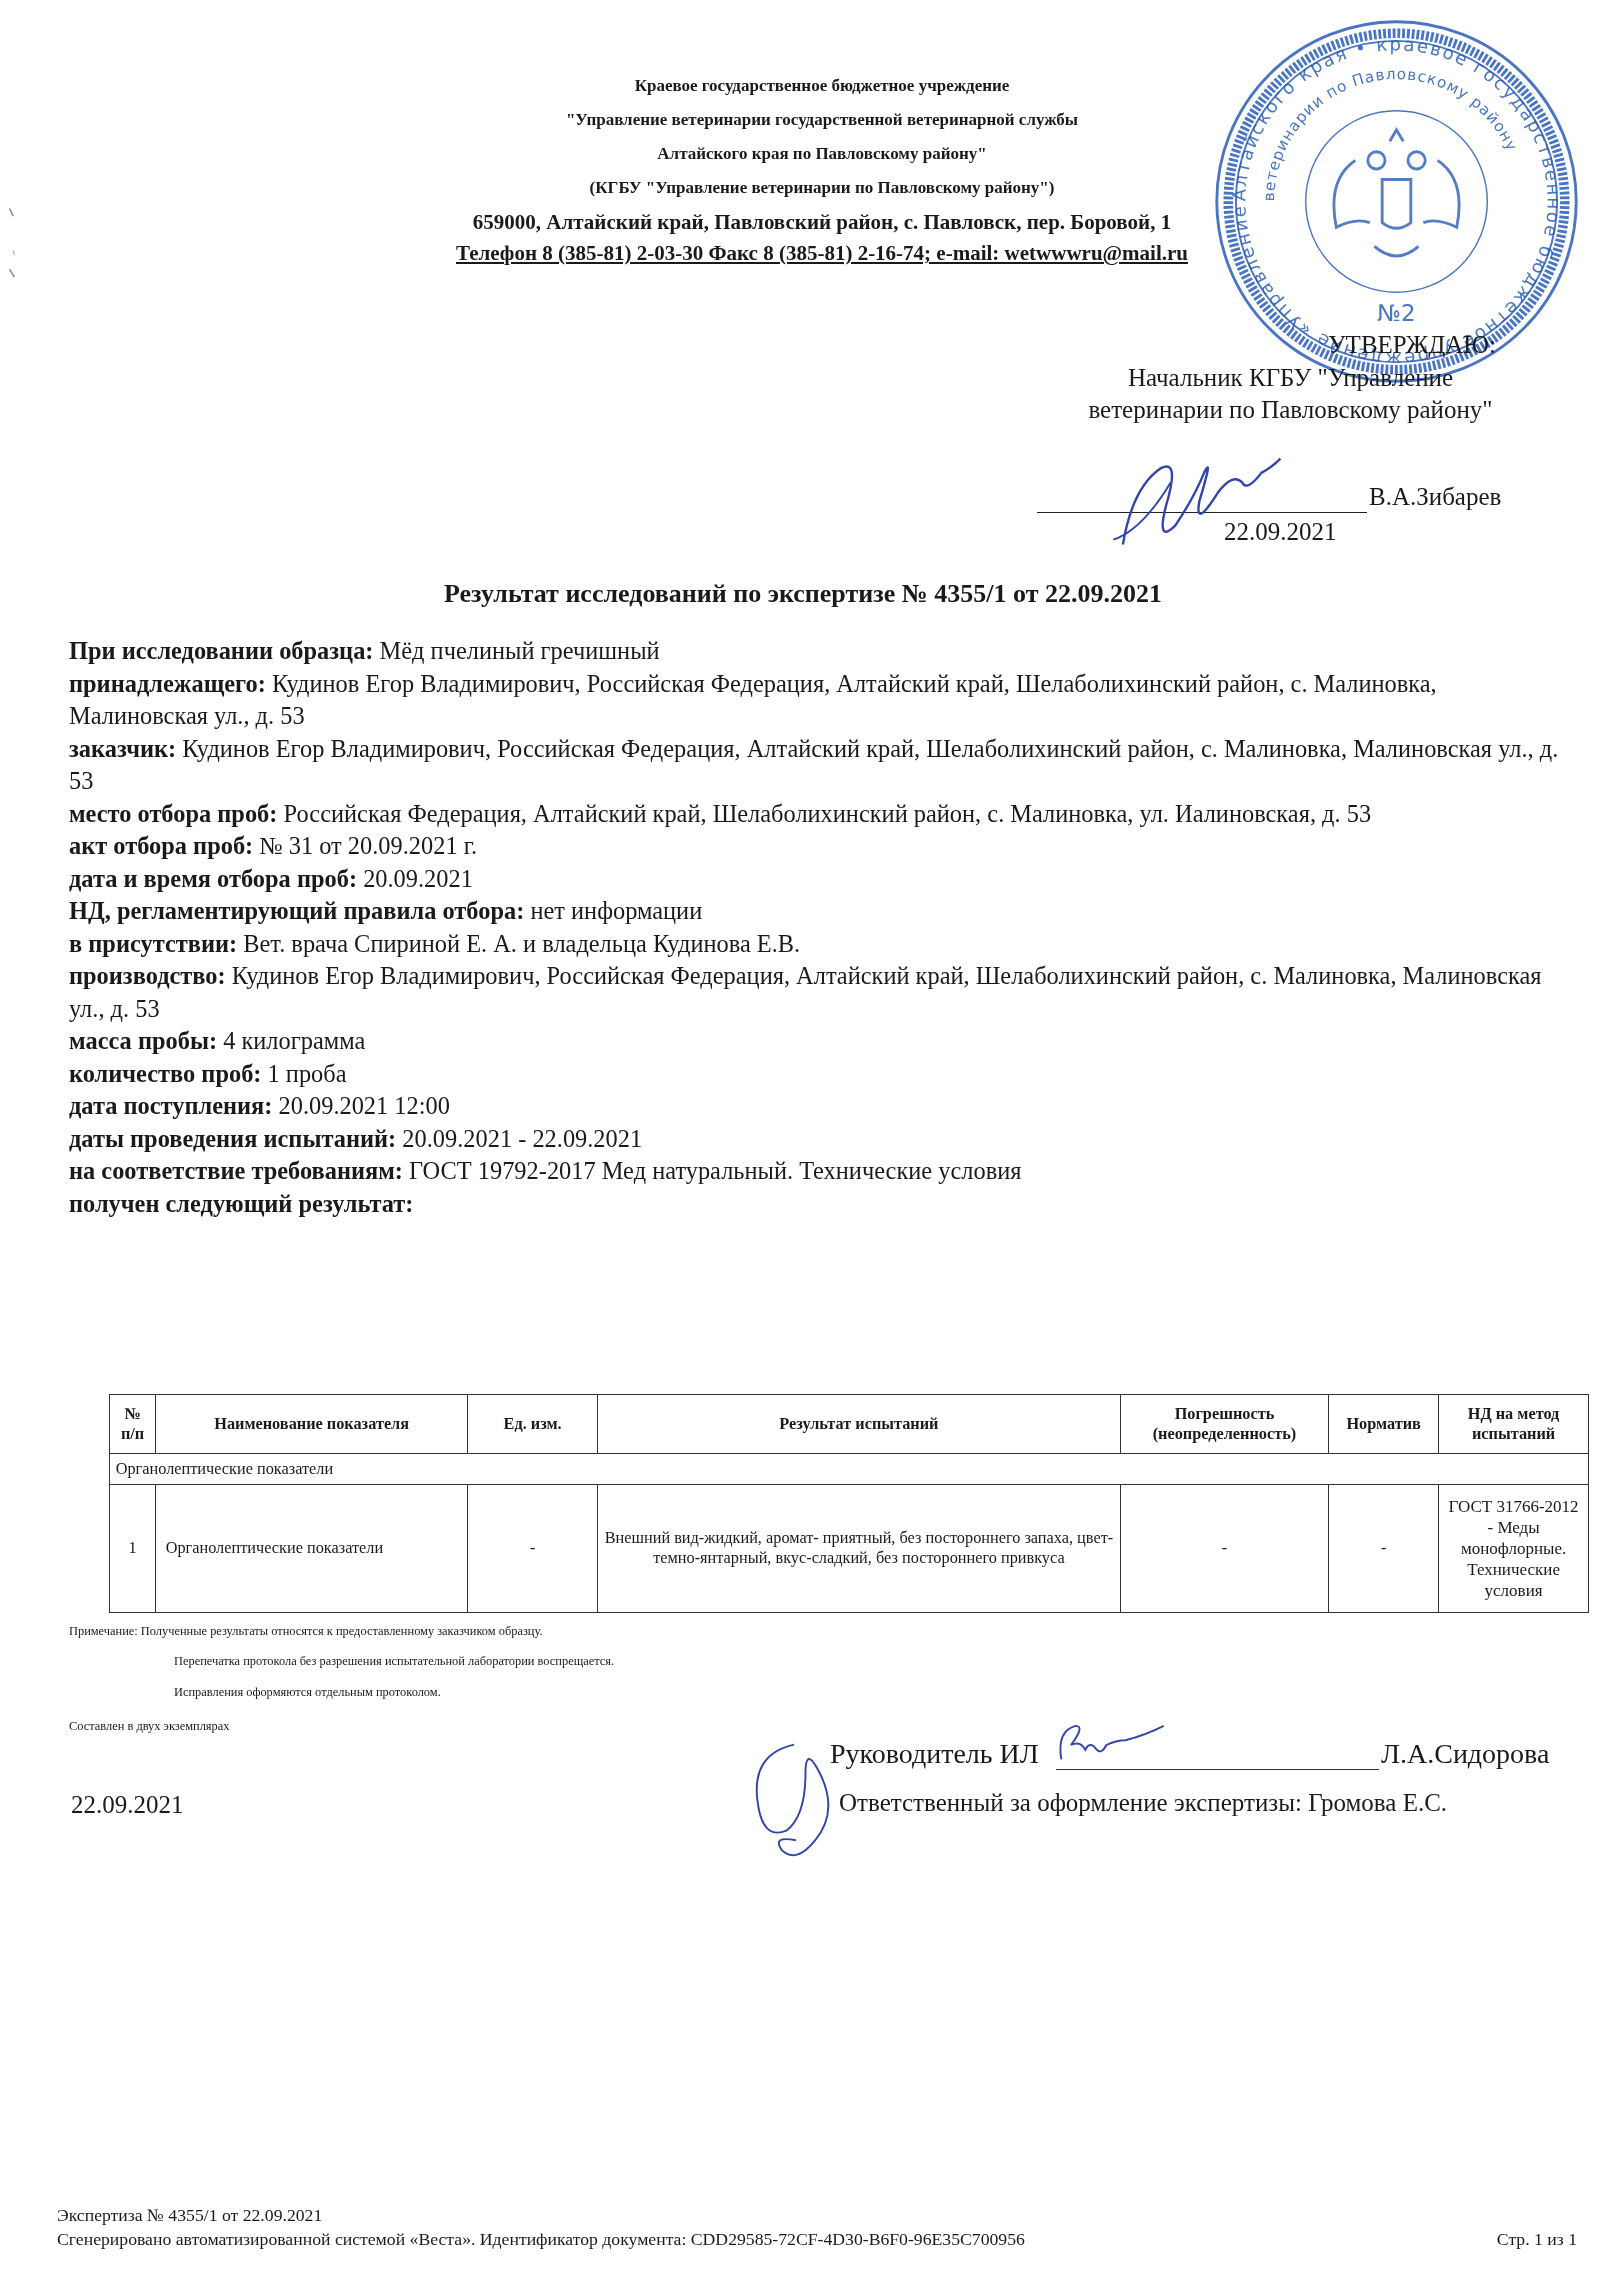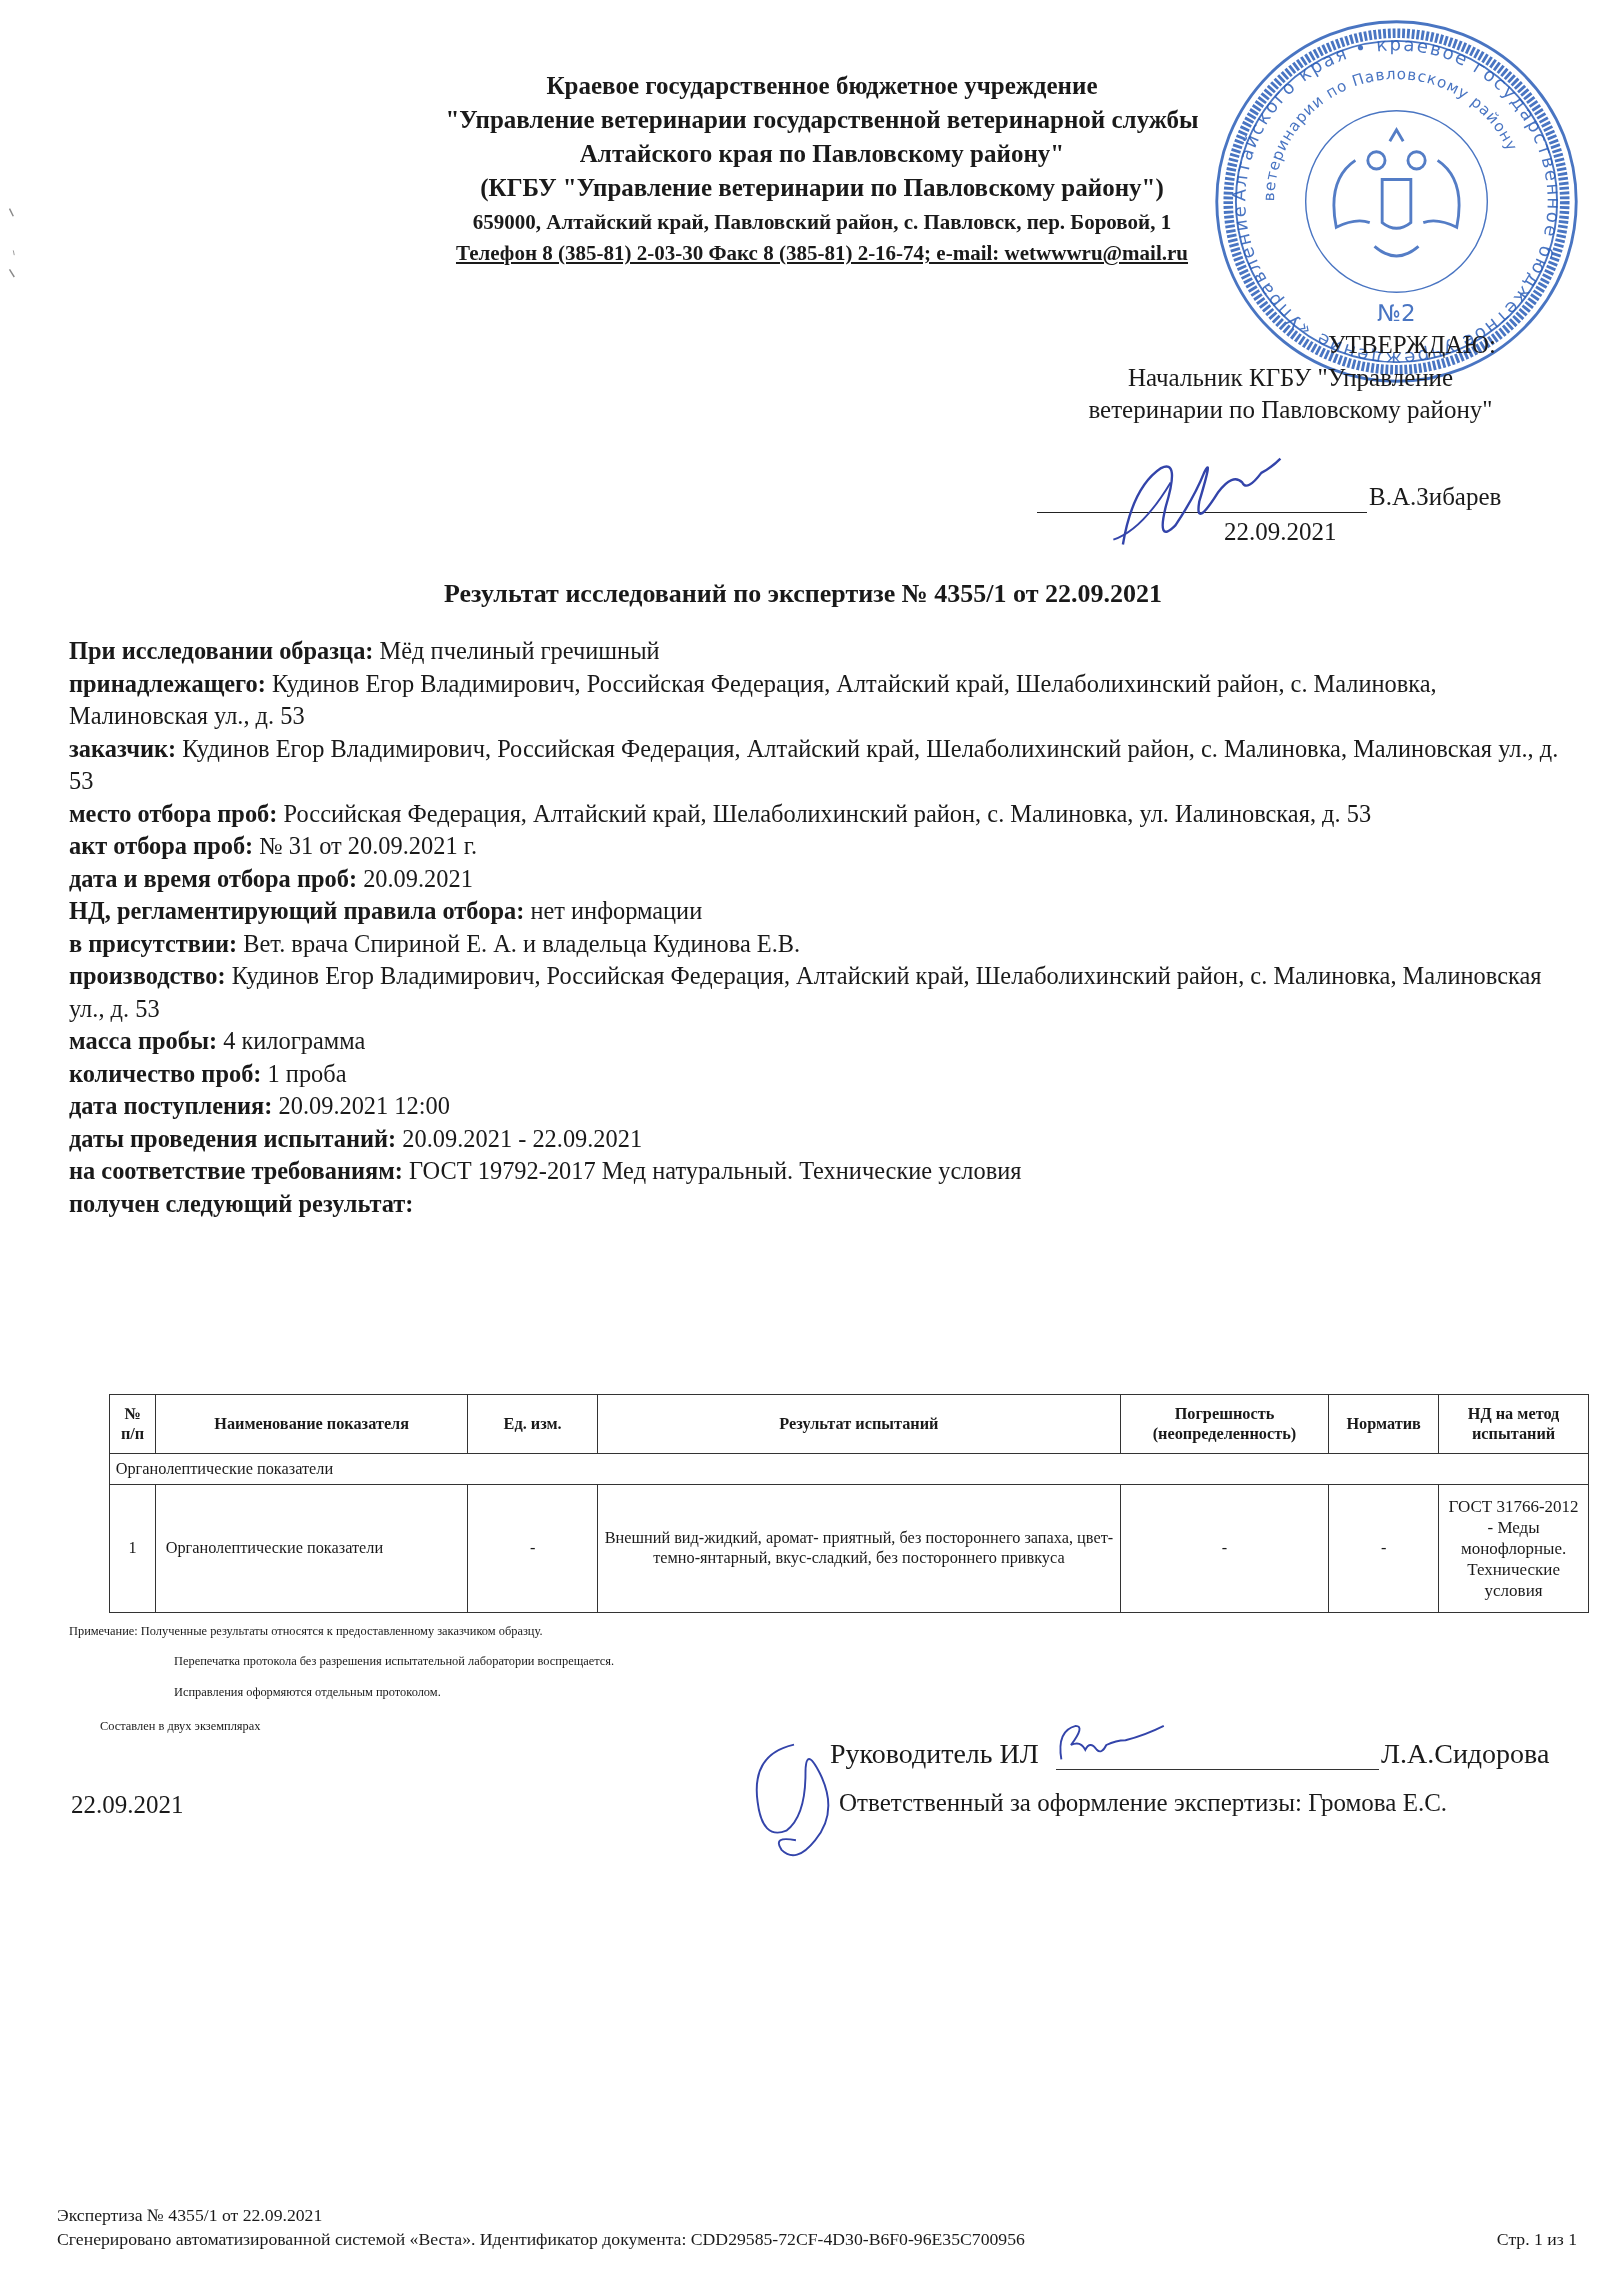--- a/index.html
+++ b/index.html
@@ -4,21 +4,21 @@
 <style>
   html, body { margin: 0; padding: 0; background: #ffffff; }
   body {
     width: 1606px; height: 2290px; position: relative; overflow: hidden;
     font-family: "Liberation Serif", "DejaVu Serif", serif; color: #1a1a1a;
   }
   .header {
     position: absolute; left: 363px; top: 69px; width: 918px;
     text-align: center; font-weight: bold;
   }
-  .header .l1 { font-size: 25px; line-height: 34px; }
+  .header .l1 { font-size: 17px; line-height: 34px; }
   .header .addr { font-size: 21px; line-height: 31px; margin-top: 1.9px; }
   .header .contacts { font-size: 21px; line-height: 31px; text-decoration: underline; }
 
   .stamp { position: absolute; left: 1212px; top: 17px; width: 369px; height: 369px; }
 
   .approve {
     position: absolute; left: 1042px; top: 329px; width: 497px;
     text-align: center; font-size: 25px; line-height: 32.5px;
   }
   .approve .approve-title { text-align: right; padding-right: 43px; }
@@ -61,21 +61,21 @@
   table.results td.name-cell { text-align: left; padding-left: 9.6px; }
   table.results td.nd-cell { font-size: 17px; line-height: 21px; }
 
   .notes {
     position: absolute; left: 69px; top: 1623px; font-size: 12.4px; line-height: 17px;
   }
   .notes .n1 { margin-bottom: 13.4px; }
   .notes .indent { padding-left: 105px; margin-bottom: 13.4px; }
   .notes .bold { font-weight: normal; text-align: center; }
 
-  .copies { position: absolute; left: 69px; top: 1719px; font-size: 12.4px; margin-left: 31px; }
+  .copies { position: absolute; left: 69px; top: 1719px; font-size: 12.4px; }
 
   .head-sign {
     position: absolute; left: 830px; top: 1738px; width: 726px; height: 38px; font-size: 28px;
   }
   .head-sign .lbl { position: absolute; left: 0; top: 0; }
   .head-sign .line { position: absolute; left: 226px; top: 31px; width: 323px; border-top: 1.4px solid #333; }
   .head-sign .name { position: absolute; left: 551px; top: 0; }
   .sig2 { position: absolute; left: 1047px; top: 1721px; width: 134px; height: 48px; }
 
   .resp { position: absolute; left: 839px; top: 1789px; font-size: 25px; }

